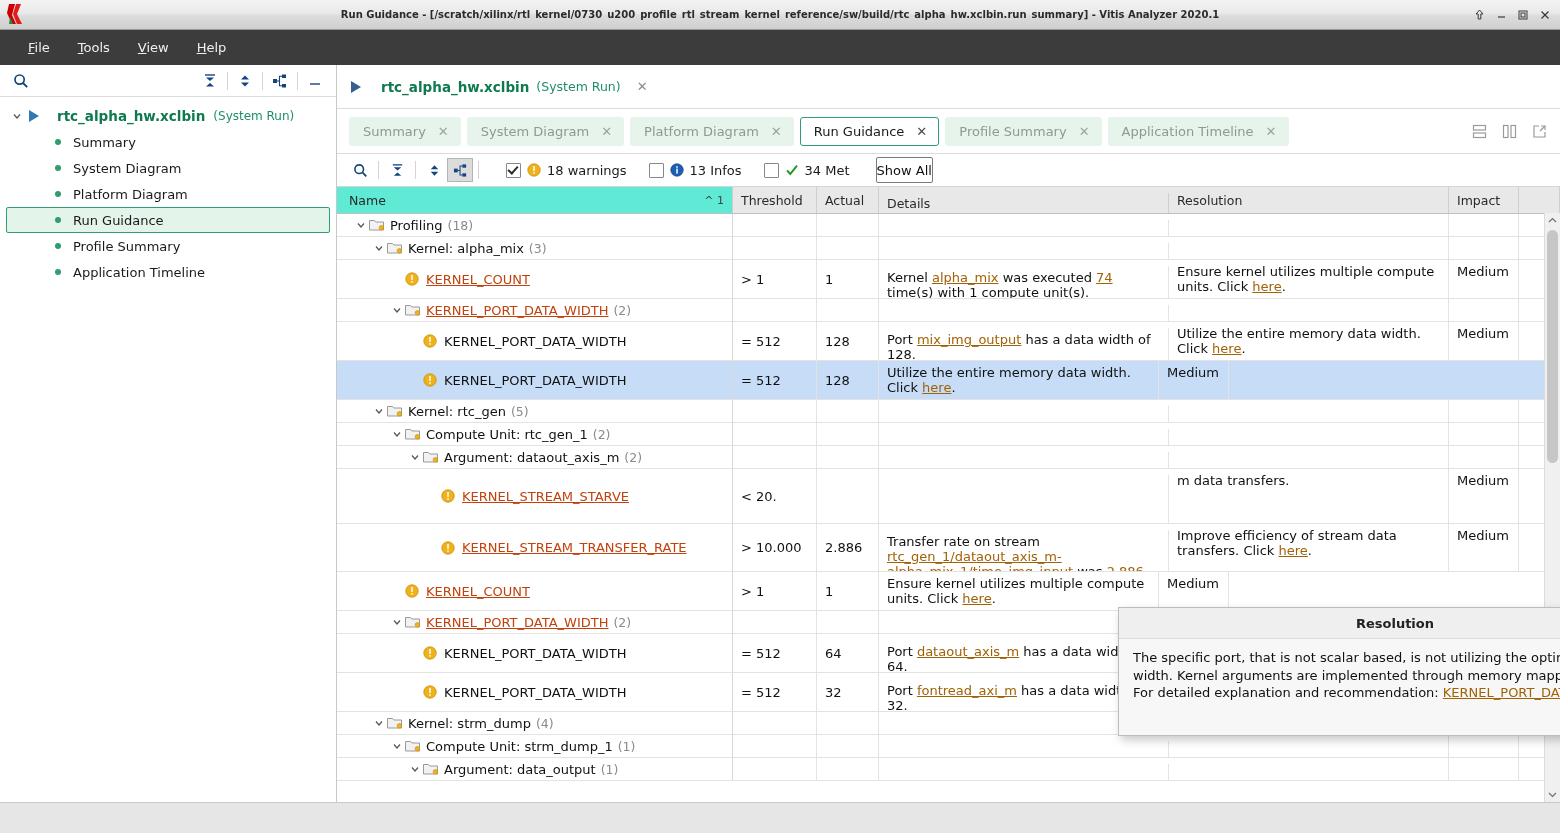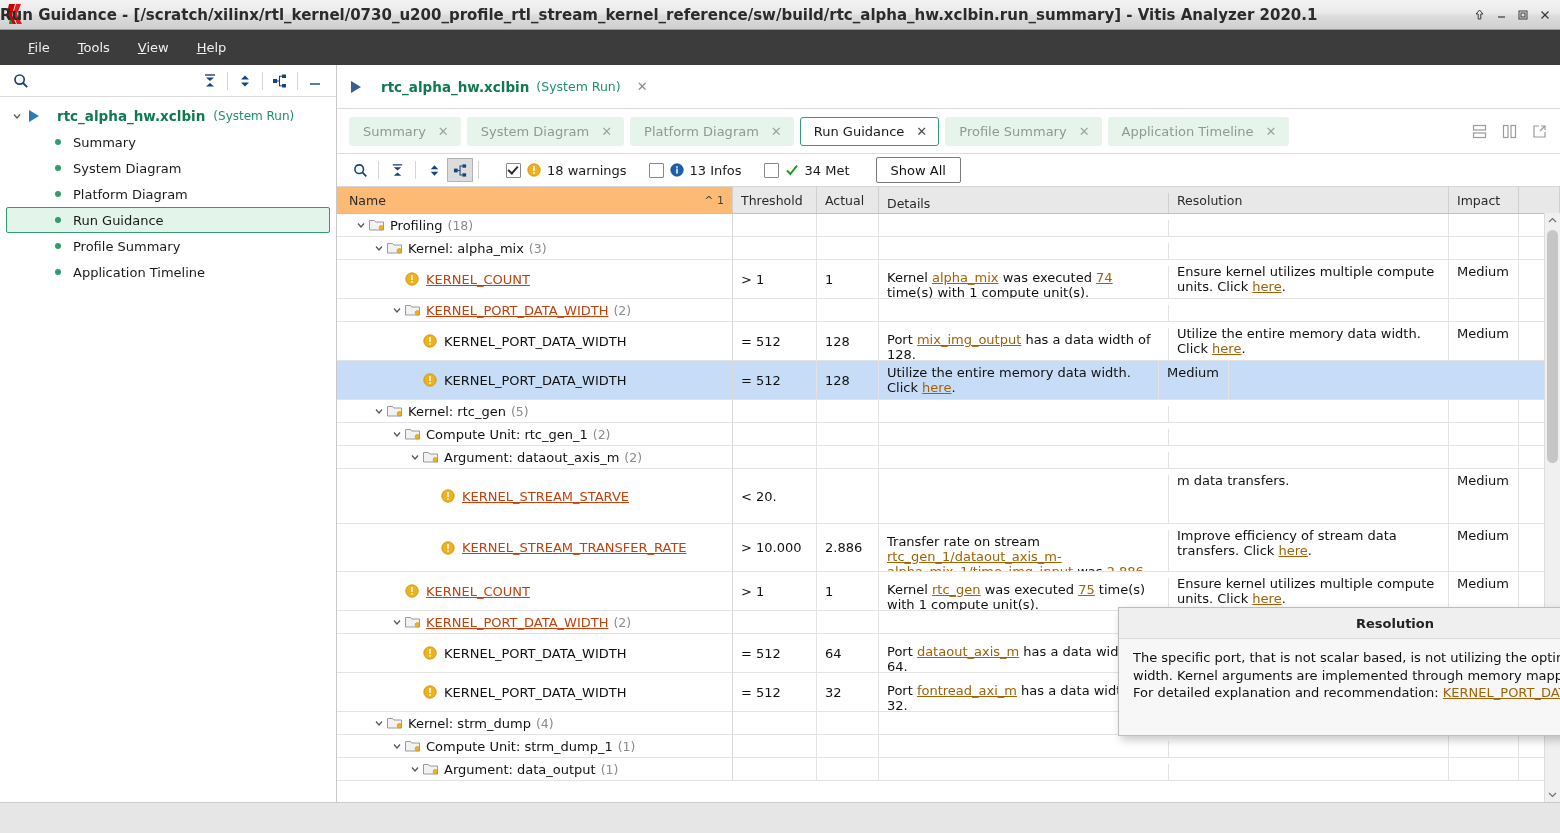--- a/index.html
+++ b/index.html
@@ -14,22 +14,22 @@
   
   .titlebar{
     height:29px;flex:0 0 29px;position:relative;
     background:linear-gradient(to bottom,#f3f3f3 0%,#e9e9e9 45%,#dcdcdc 55%,#cfcfcf 100%);
     border-bottom:1px solid #9a9a9a;
     display:flex;align-items:center;
   }
   .tb-logo{width:34px;height:29px;position:relative;flex:0 0 34px;}
   .tb-logo svg{position:absolute;left:6px;top:3px;}
   .tb-title{
-    position:absolute;left:0;right:0;
-    font-size:15px;font-weight:bold;color:#2b2b2b;
+    position:absolute;left:0;right:0;text-align:center;
+    font-size:10px;font-weight:bold;color:#2b2b2b;
     white-space:nowrap;overflow:hidden;
     letter-spacing:0px;
   }
   .tb-btns{margin-left:auto;display:flex;align-items:center;gap:0px;padding-right:4px;z-index:3;}
   .tb-btn{
     width:22px;height:20px;display:flex;align-items:center;justify-content:center;
     color:#3a3a3a;font-size:12px;cursor:default;
   }
   .tb-btn svg{display:block;}
 
@@ -129,36 +129,36 @@
     width:13px;height:13px;border:1px solid #888;background:#fff;border-radius:1px;
     display:inline-block;position:relative;flex:0 0 13px;
   }
   .chk.checked::after{
     content:"";position:absolute;left:3px;top:0px;width:4px;height:8px;
     border:solid #2a2a2a;border-width:0 2px 2px 0;transform:rotate(42deg);
   }
   .chk-label{font-size:13px;color:#1a1a1a;white-space:nowrap;}
   .warn-ico{width:14px;height:14px;flex:0 0 14px;}
   .showall{
-    margin-left:26px;height:24px;padding:0 14px;display:flex;align-items:center;
+    margin-left:26px;height:24px;padding:0 0;display:flex;align-items:center;
     background:#fff;border:1px solid #7a7a7a;border-radius:2px;font-size:13px;color:#111;cursor:default;
   }
 
   
   .tablewrap{flex:1 1 auto;min-height:0;display:flex;flex-direction:column;position:relative;overflow:hidden;}
   .thead{
     display:flex;height:26px;flex:0 0 26px;background:#e8e8e8;
     border-bottom:1px solid #c0c0c0;
   }
   .th{
     display:flex;align-items:center;font-size:12.5px;color:#2a2a2a;
     padding:0 8px;border-right:1px solid #cfcfcf;box-sizing:border-box;
     white-space:nowrap;overflow:hidden;cursor:default;
   }
-  .th.name{background:#fdba74;justify-content:space-between;padding-left:12px;}
+  .th.name{background:#5eead4;justify-content:space-between;padding-left:12px;}
   .th .sortind{font-size:11px;color:#444;}
   .c-name{width:396px;flex:0 0 396px;}
   .c-thr{width:84px;flex:0 0 84px;}
   .c-act{width:62px;flex:0 0 62px;}
   .c-det{width:290px;flex:0 0 290px;margin-top:6px;}
   .c-res{width:280px;flex:0 0 280px;}
   .c-imp{width:70px;flex:0 0 70px;}
   .c-pad{flex:1 1 auto;}
 
   .tbody{flex:1 1 auto;overflow:hidden;position:relative;}
@@ -707,21 +707,20 @@
                 <span class="tchev"></span>
                 <span class="wicon"><svg width="14" height="14" viewBox="0 0 14 14">
                     <circle cx="7" cy="7" r="6.2" fill="#f0b21a" stroke="#c98d06" stroke-width="0.8"></circle>
                     <rect x="6.25" y="3" width="1.5" height="5" fill="#fff"></rect>
                     <rect x="6.25" y="9.1" width="1.5" height="1.6" fill="#fff"></rect>
                   </svg></span>
                 <span class="nlabel link">KERNEL_COUNT</span>
               </div>
               <div class="td c-thr center-v">&gt; 1</div>
               <div class="td c-act center-v">1</div>
-              <div class="td c-det">Kernel <a class="lk">rtc_gen</a> was executed <a class="lk">75</a> time(s) with 1 compute unit(s).</div>
               <div class="td c-res">Ensure kernel utilizes multiple compute units. Click <a class="lk">here</a>.</div>
               <div class="td c-imp">Medium</div>
               <div class="td c-pad"></div>
             </div>
             <div class="row" style="height: 23px;">
               <div class="td name c-name">
                 <span class="ind" style="width: 44px;"></span>
                 <span class="tchev">
                   <svg width="10" height="10" viewBox="0 0 10 10">
                     <path d="M2 3.5 L5 7 L8 3.5" fill="none" stroke="#555" stroke-width="1.2"></path>

